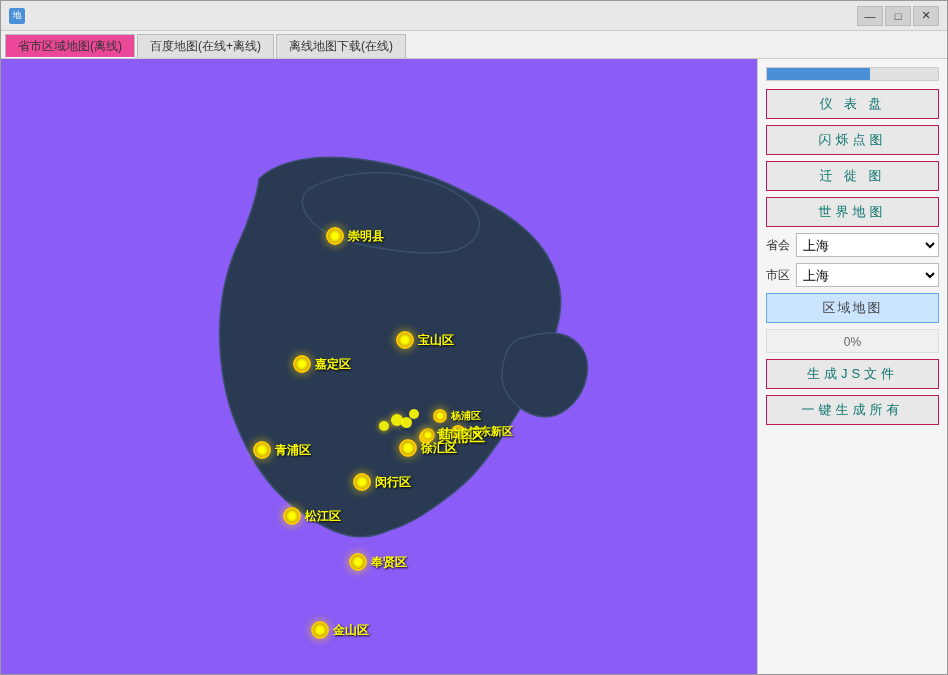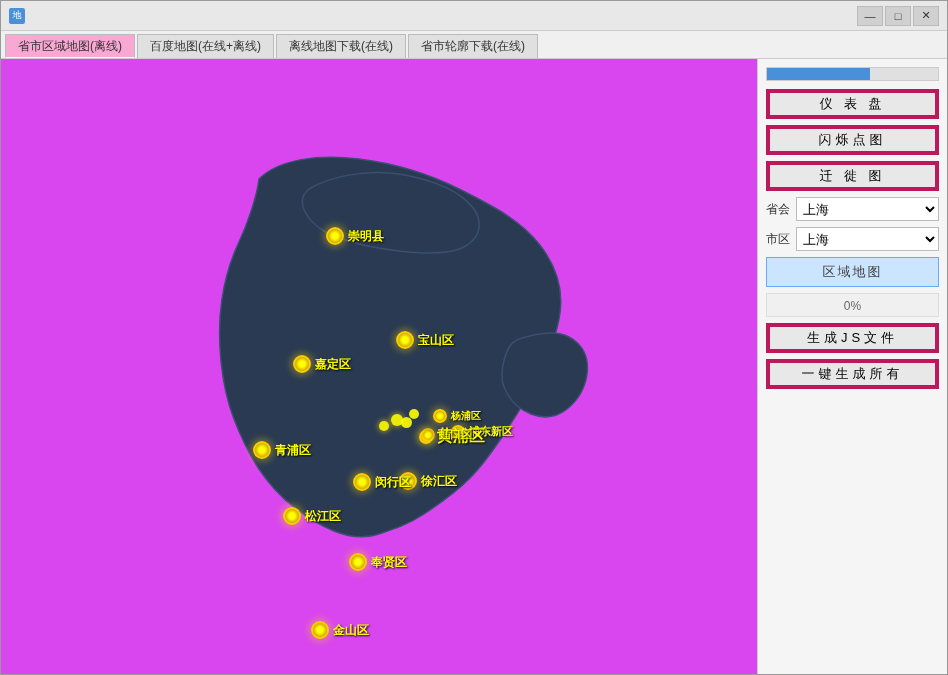--- a/index.html
+++ b/index.html
@@ -69,31 +69,31 @@
       border-bottom: none;
       background: #e0e0e0;
       cursor: pointer;
       font-size: 12px;
       display: flex;
       align-items: center;
       color: #333;
       margin-right: 2px;
     }
     .tab.active {
-      background: #f9a8d4;
+      background: #ec4899;
       border-bottom: 1px solid #fff;
       z-index: 1;
     }
     .main-area {
       display: flex;
       height: calc(675px - 30px - 28px);
     }
     .map-area {
       flex: 1;
-      background: #d946ef;
+      background: #8b5cf6;
       position: relative;
       overflow: hidden;
     }
     .sidebar {
       width: 190px;
       background: #f5f5f5;
       border-left: 1px solid #ccc;
       padding: 8px;
       display: flex;
       flex-direction: column;
@@ -107,24 +107,24 @@
     }
     .progress-bar-fill {
       height: 100%;
       background: #4a90d9;
       width: 60%;
     }
     .sidebar-btn {
       width: 100%;
       height: 30px;
       background: #e8e8e8;
-      border: 4px solid #be185d;
+      border: 1px solid #be185d;
       cursor: pointer;
       font-size: 13px;
-      color: #000000;
+      color: #0f766e;
       letter-spacing: 4px;
       display: flex;
       align-items: center;
       justify-content: center;
     }
     .sidebar-btn.active {
       background: #cce5ff;
       border: 1px solid #66aaff;
       color: #404040;
       letter-spacing: 2px;
@@ -200,21 +200,20 @@
     <div class="title-btn">—</div>
     <div class="title-btn">□</div>
     <div class="title-btn close">✕</div>
   </div>
 </div>
 
 <div class="tab-bar">
   <div class="tab active">省市区域地图(离线)</div>
   <div class="tab">百度地图(在线+离线)</div>
   <div class="tab">离线地图下载(在线)</div>
-  <div class="tab">省市轮廓下载(在线)</div>
 </div>
 
 <div class="main-area">
 
   <div class="map-area">
     <svg class="map-svg" viewBox="0 0 740 617" xmlns="http://www.w3.org/2000/svg">
 
       <g fill="#2a3a52" stroke="#3a5070" stroke-width="1.5">
 
         <path d="M250,120 C270,100 310,95 350,100 C390,105 420,115 450,130 C480,145 510,160 530,185 C550,210 555,235 550,260 C545,285 535,305 525,325 C515,345 505,360 495,375 C485,390 475,405 460,420 C445,435 430,445 415,455 C400,465 385,470 370,475 C355,480 340,478 325,472 C310,466 298,458 285,448 C272,438 260,425 250,410 C240,395 232,378 225,360 C218,342 214,322 212,302 C210,282 210,260 213,240 C216,220 222,200 230,183 C238,166 248,138 250,120 Z"></path>
@@ -247,21 +246,21 @@
       <span>浦东新区</span>
     </div>
     <div class="district-label" style="left:418px; top:367px; font-size:16px;font-family:Liberation Serif, serif;">
       <div class="dot dot-small"></div>
       <span>黄浦区</span>
     </div>
     <div class="district-label" style="left:420px; top:368px; font-size:11px; opacity:0.85;">
       <div class="dot dot-small"></div>
       <span>虹口区</span>
     </div>
-    <div class="district-label" style="left:398px; top:413px;justify-content:center;">
+    <div class="district-label" style="left:398px; top:380px;justify-content:center;">
       <div class="dot"></div>
       <span>徐汇区</span>
     </div>
     <div class="district-label" style="left:252px; top:382px;text-align:right;">
       <div class="dot"></div>
       <span>青浦区</span>
     </div>
     <div class="district-label" style="left:352px; top:414px;">
       <div class="dot"></div>
       <span>闵行区</span>
@@ -288,20 +287,21 @@
 
   <div class="sidebar">
 
     <div class="progress-bar-container">
       <div class="progress-bar-fill"></div>
     </div>
 
     <button class="sidebar-btn">仪 表 盘</button>
     <button class="sidebar-btn">闪烁点图</button>
     <button class="sidebar-btn">迁 徙 图</button>
+    <button class="sidebar-btn">世界地图</button>
 
     <div class="select-row">
       <label>省会</label>
       <select>
         <option>上海</option>
         <option>北京</option>
         <option>广东</option>
         <option>江苏</option>
       </select>
     </div>

